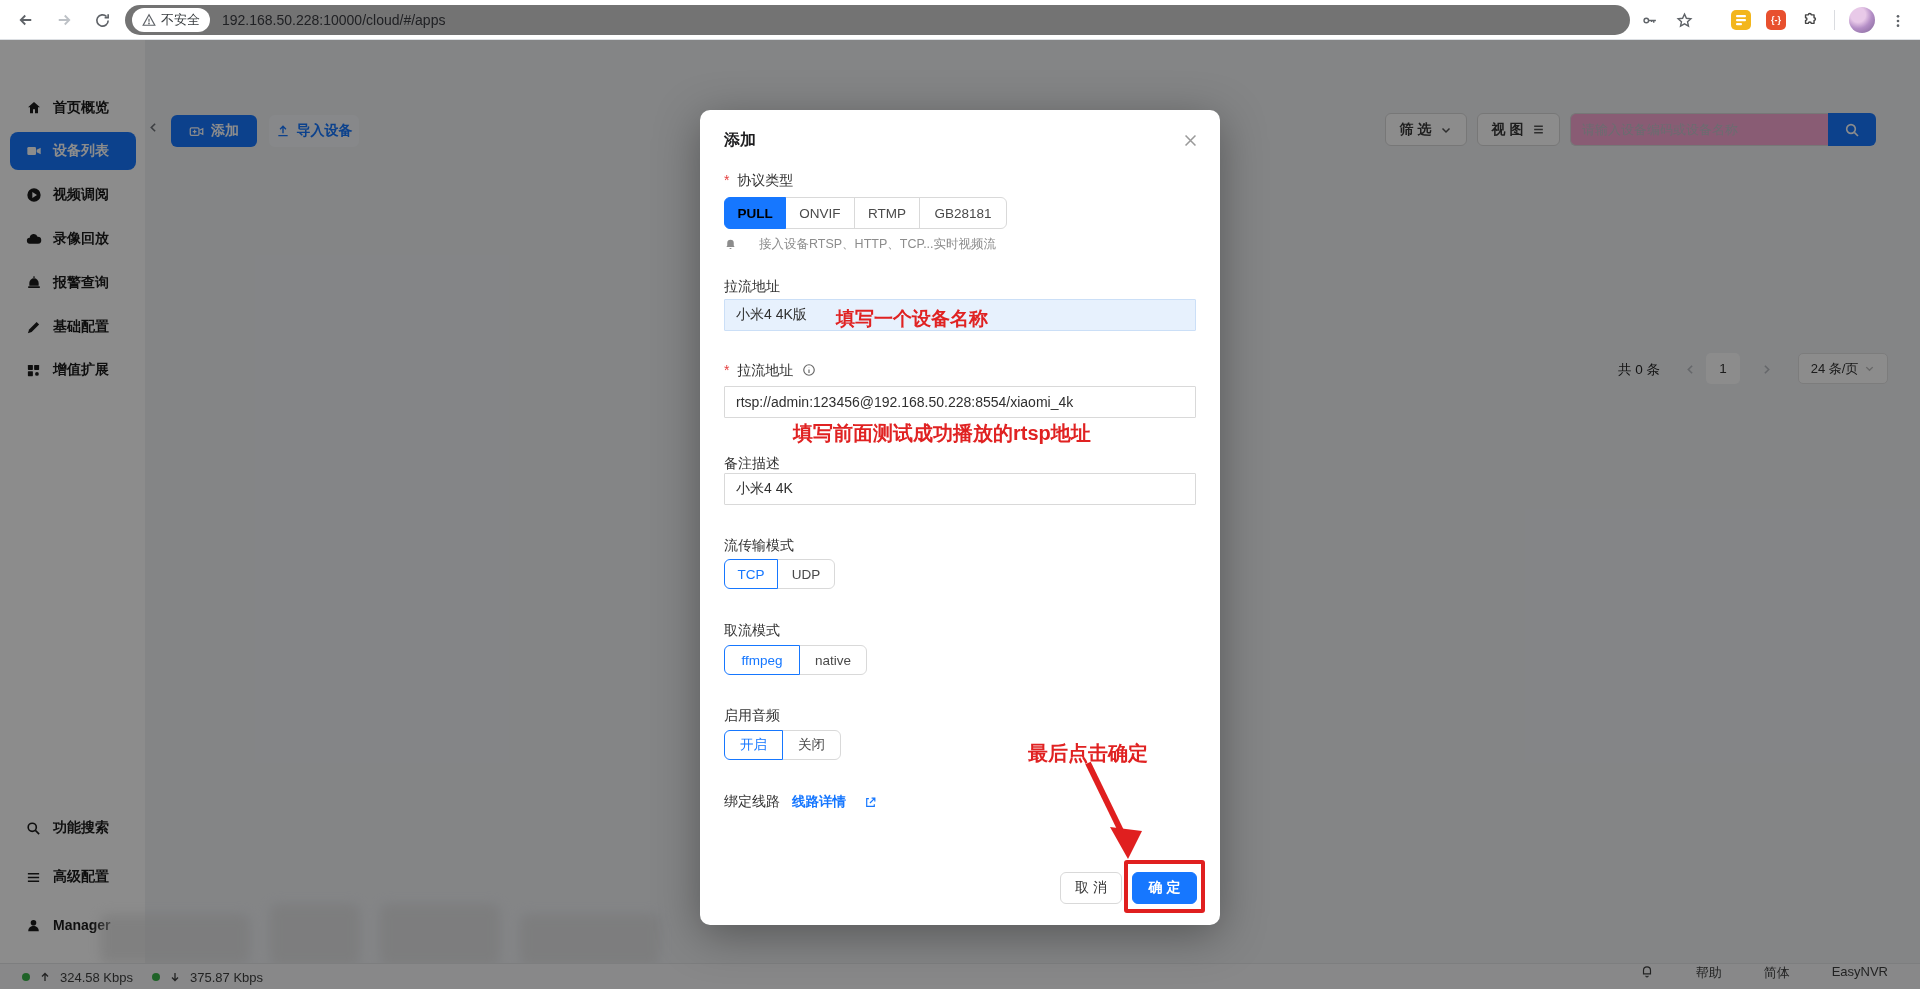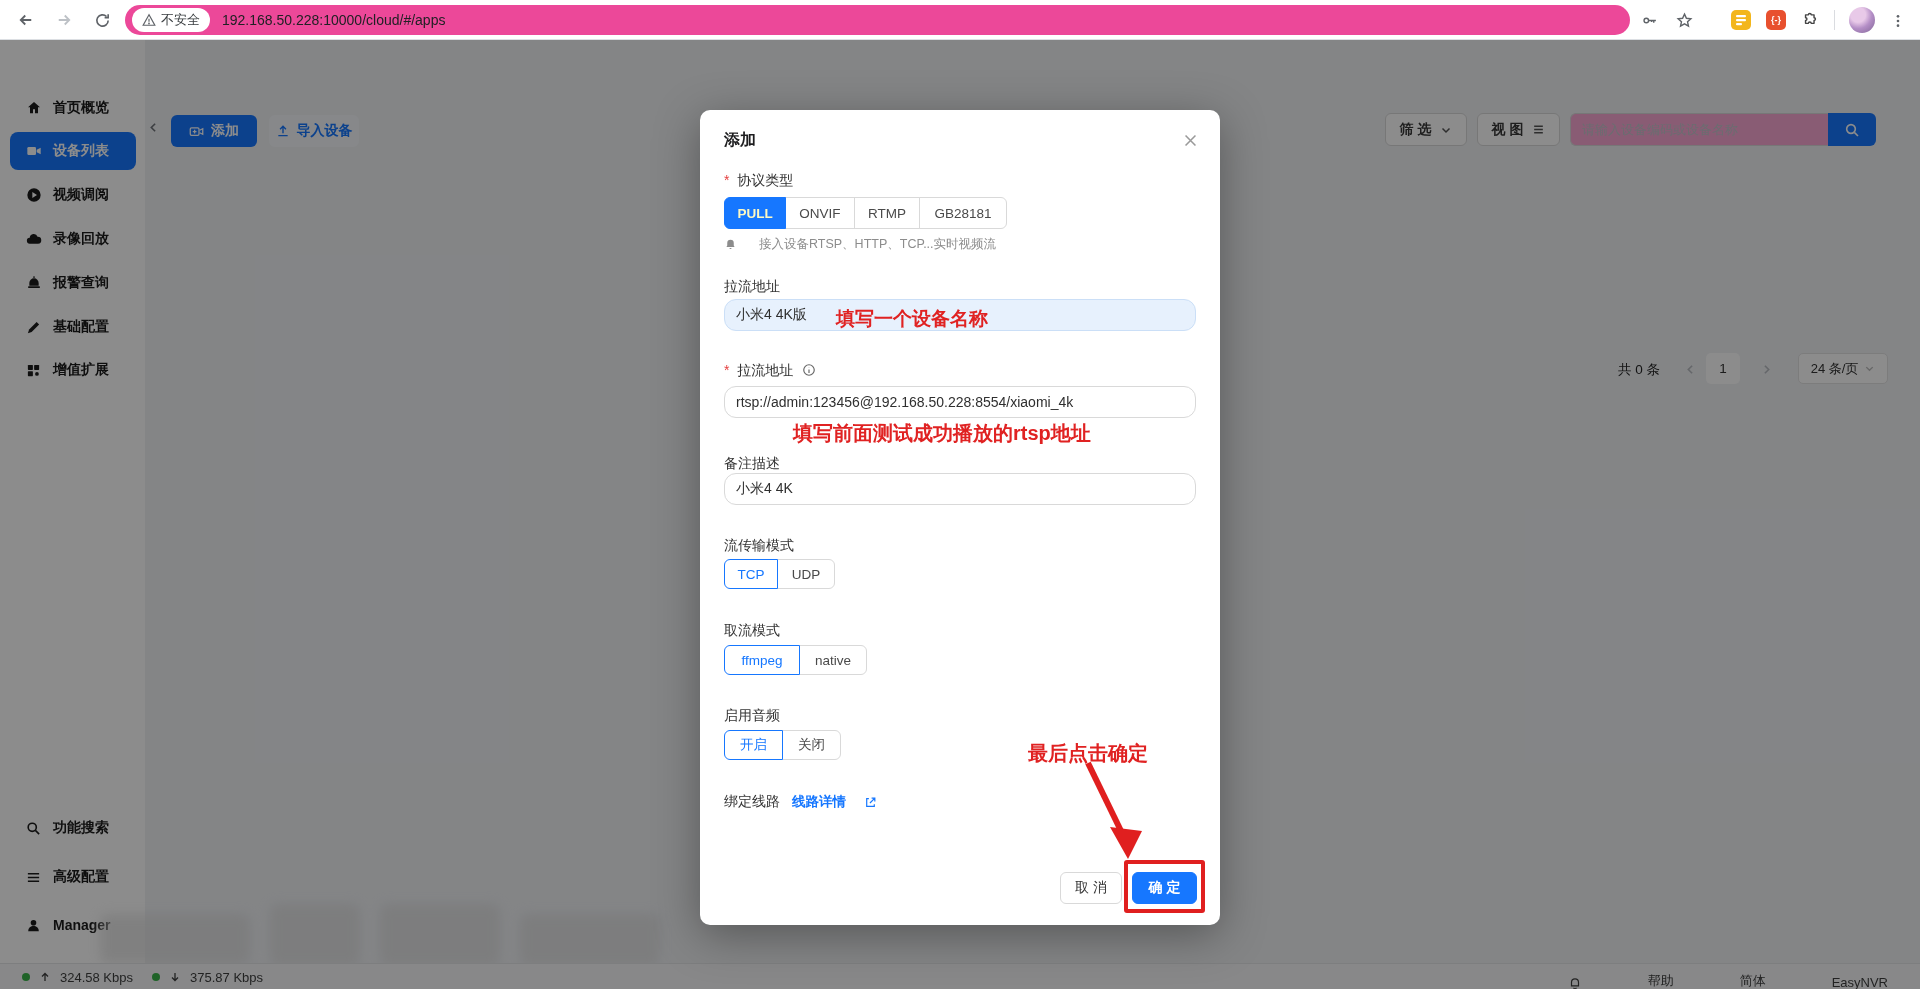--- a/index.html
+++ b/index.html
@@ -8,21 +8,21 @@
     position:relative; width:1920px; height:989px; overflow:hidden;
     font-family:"Liberation Sans", sans-serif; background:#f0f2f5;
   }
   
   .browser { position:absolute; left:0; top:0; width:1920px; height:40px;
     background:#ffffff; border-bottom:1px solid #dcdfe3; z-index:5; }
   .nav-ic { position:absolute; top:8px; width:24px; height:24px; color:#5f6368;
     display:flex; align-items:center; justify-content:center; }
   .nav-ic.disabled { color:#bdc1c6; }
   .omnibox { position:absolute; left:125px; top:5px; width:1505px; height:30px;
-    background:#ec4899; border-radius:15px; display:flex; align-items:center; }
+    background:#737373; border-radius:15px; display:flex; align-items:center; }
   .sec-chip { margin-left:7px; height:24px; background:#ffffff; border-radius:12px;
     display:flex; align-items:center; gap:5px; padding:0 10px; color:#3c4043; font-size:13px; }
   .url-text { margin-left:12px; font-size:14px; color:#202124; }
   .ext-ic { position:absolute; top:10px; width:20px; height:20px; border-radius:5px;
     display:flex; align-items:center; justify-content:center; }
   .chrome-sep { position:absolute; left:1834px; top:10px; width:1px; height:20px; background:#dadce0; }
   .avatar { position:absolute; left:1849px; top:7px; width:26px; height:26px; border-radius:50%;
     background:radial-gradient(circle at 35% 30%, #e8c9e8 0 30%, #b48ec6 55%, #7e6494 100%); }
   
   .app { position:absolute; left:0; top:40px; width:1920px; height:949px; background:#f0f2f5; }
@@ -61,43 +61,43 @@
     justify-content:center; gap:6px; font-size:13px; color:#333; cursor:pointer; }
   
   .watermark { position:absolute; left:100px; top:856px; width:565px; height:88px;
     filter:blur(6px); opacity:.55; }
   .watermark i { position:absolute; background:#d9d9d9; border-radius:8px; }
   
   .bottombar { position:absolute; left:0; bottom:0; width:1920px; height:26px; background:#f7f8fa;
     border-top:1px solid #e3e5e8; font-size:13px; color:#3f3f3f; }
   .bb-left { position:absolute; left:22px; top:0; height:26px; display:flex; align-items:center; gap:9px; }
   .dot { width:8px; height:8px; border-radius:50%; background:#39b54a; }
-  .bb-right { position:absolute; right:32px; top:0; height:26px; display:flex; align-items:flex-end; gap:66px; }
+  .bb-right { position:absolute; right:32px; top:0; height:26px; display:flex; align-items:flex-start; gap:42px; }
   
   .mask { position:absolute; left:0; top:40px; width:1920px; height:949px;
     background:rgba(0,0,0,.45); z-index:10; }
   
   .modal { position:absolute; left:700px; top:110px; width:520px; height:815px; background:#fff;
     border-radius:10px; box-shadow:0 10px 45px rgba(0,0,0,.35); z-index:20; }
   .m-title { position:absolute; left:24px; top:20px; font-size:16px; font-weight:700; color:#1d1d1f; }
   .m-close { position:absolute; right:18px; top:18px; width:24px; height:24px; color:#9a9a9a;
     display:flex; align-items:center; justify-content:center; cursor:pointer; }
   .m-label { position:absolute; left:24px; font-size:14px; color:#333; }
   .req { color:#e43d3d; margin-right:4px; }
   .seg { position:absolute; left:24px; display:flex; }
   .seg button { height:32px; background:#fff; border:1px solid #d9d9d9; margin-left:-1px;
     font-size:13.5px; color:#4a4a4a; cursor:pointer; font-family:"Liberation Sans",sans-serif; position:relative; }
   .seg button:first-child { margin-left:0; border-radius:6px 0 0 6px; }
   .seg button:last-child { border-radius:0 6px 6px 0; }
-  .seg button.sel-fill { background:#1677ff; border-color:#1677ff; color:#fef9c3; font-weight:700; z-index:2; }
+  .seg button.sel-fill { background:#1677ff; border-color:#1677ff; color:#000000; font-weight:700; z-index:2; }
   .seg button.sel-line { border-color:#1677ff; color:#1677ff; z-index:2; }
   .m-hint { position:absolute; left:24px; display:flex; align-items:center; gap:22px;
     font-size:12.5px; color:#8c8c8c; }
   .m-input { position:absolute; left:24px; width:472px; height:32px; border:1px solid #d9d9d9;
-    border-radius:12px; background:#fff; padding:0 11px; font-size:14px; color:#2f2f2f;
+    border-radius:1px; background:#fff; padding:0 11px; font-size:14px; color:#2f2f2f;
     outline:none; font-family:"Liberation Sans",sans-serif; }
   .m-input.hl { background:#e7f1fd; border-color:#cbdff7; }
   .m-link { color:#1677ff; font-size:13.5px; font-weight:700; display:inline-flex;
     align-items:center; gap:18px; cursor:pointer; }
   .m-btn { position:absolute; height:32px; border-radius:6px; font-size:14px; cursor:pointer;
     display:flex; align-items:center; justify-content:center; font-family:"Liberation Sans",sans-serif; }
   .m-btn.cancel { left:360px; top:762px; width:62px; background:#fff; border:1px solid #d9d9d9; color:#333; }
   .m-btn.ok { left:432px; top:762px; width:65px; background:#1677ff; border:1px solid #1677ff;
     color:#fff; font-weight:700; }
   

